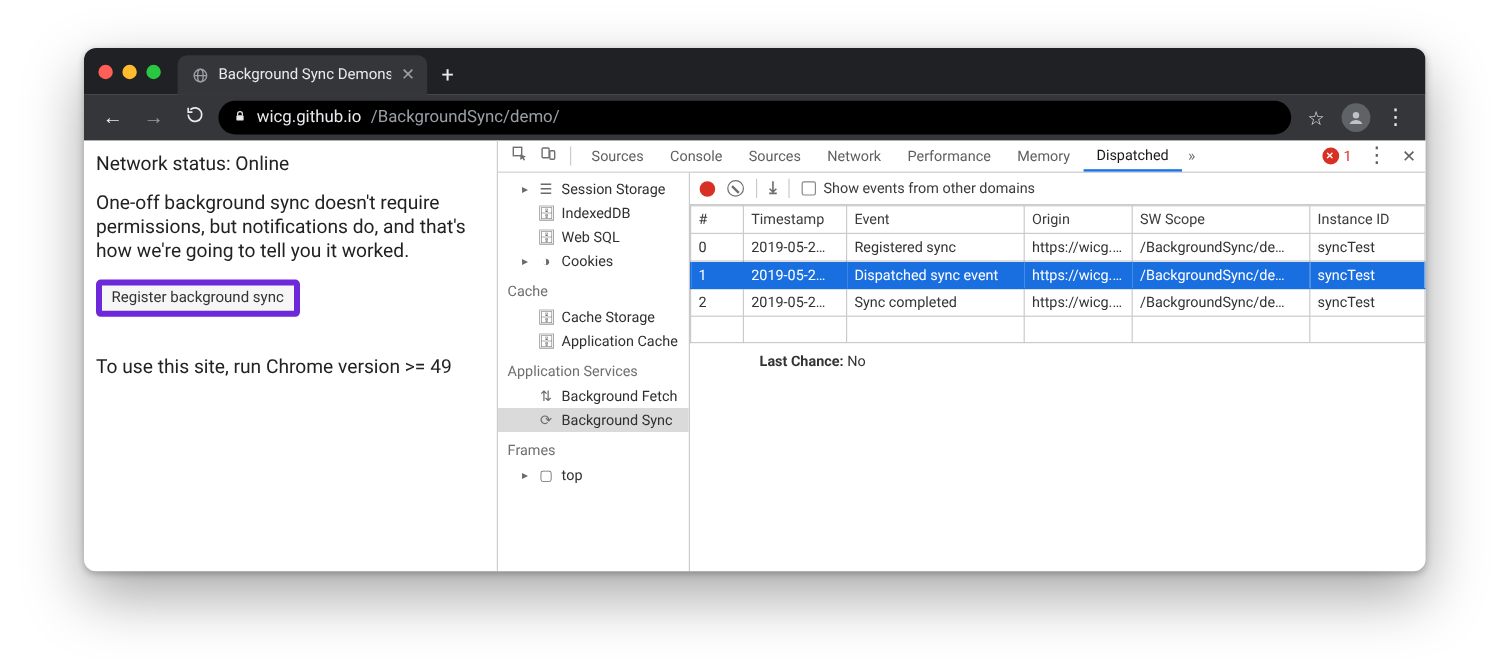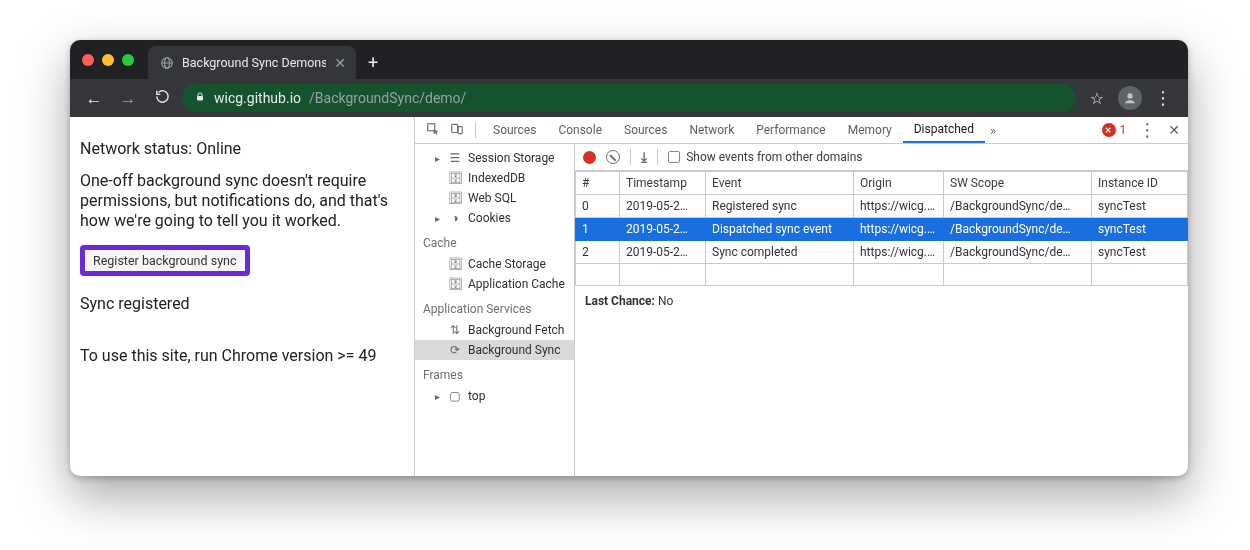--- a/index.html
+++ b/index.html
@@ -60,41 +60,41 @@
     display: flex;
     align-items: center;
     padding: 0 10px;
     gap: 6px;
     flex: 0 0 auto;
   }
   .nav-icon { color:#9aa0a6; width:28px; text-align:center; font-size:17px; }
   .nav-icon.enabled { color:#e8eaed; }
   .url-pill {
     flex: 1;
-    background: #14532d;
+    background: #000000;
     border-radius: 16px;
     height: 28px;
     display:flex; align-items:center;
     padding: 0 12px;
     font-size: 14px;
     color: #9aa0a6;
     gap: 8px;
   }
   .url-pill .lock { color:#9aa0a6; font-size:12px; }
   .url-pill .domain { color:#e8eaed; }
   .star { color:#e8eaed; font-size:16px; padding:0 8px;}
   .avatar-circle { width:24px; height:24px; border-radius:50%; background:#5f6368; display:flex; align-items:center; justify-content:center;}
   .avatar-circle svg { width:16px; height:16px; }
   .kebab { color:#e8eaed; font-size:18px; padding:0 6px; letter-spacing:0; line-height:1;}
 
   
   .content { flex: 1; display:flex; min-height:0; }
   .page {
     width: 345px; flex:0 0 345px;
-    padding: 20px 10px;
+    padding: 8px 10px;
     font-size: 16px;
     color:#222;
     overflow:hidden;
     border-right: 1px solid #cdcdcd;
   }
   .page p { margin: 6px 0 14px 0; line-height:1.25;}
   .page .btn {
     font-size: 12.5px;
     background:#f6f6f6;
     border:5px solid #6d28d9;
@@ -172,21 +172,21 @@
     text-align:left;
     white-space:nowrap; overflow:hidden; text-overflow:ellipsis;
   }
   table.events th { font-weight:normal; color:#3b3b3b; background:#fff; }
   table.events tr.selected td { background:#1a6fe0; color:#fff; border-color:#1a6fe0;}
   table.events tr.empty td { height:22px; }
   col.c-idx{width:44px;} col.c-ts{width:86px;} col.c-ev{width:148px;}
   col.c-or{width:90px;} col.c-sw{width:148px;} col.c-id{}
 
   .detail { padding:8px 10px; font-size:12px;}
-  .detail b { font-weight:700;}
+  .detail b { font-weight:700;margin-left:48px;}
 </style>
 </head>
 <body>
 
 <div class="window">
 
   <div class="tabstrip">
     <div class="traffic-lights">
       <div class="light red"></div>
       <div class="light yellow"></div>
@@ -235,21 +235,20 @@
   </div>
 
   <div class="content">
 
     <div class="page">
       <p class="status">
         <span>Network status: </span><span>Online</span>
       </p>
       <p>One-off background sync doesn't require permissions, but notifications do, and that's how we're going to tell you it worked.</p>
       <span class="btn">Register background sync</span>
-      <p class="registered">Sync registered</p>
       <p class="footer-note">To use this site, run Chrome version &gt;= 49</p>
     </div>
 
     <div class="devtools">
       <div class="dt-tabstrip">
         <span class="dticon">
           <svg width="14" height="14" viewBox="0 0 24 24">
               <rect x="3" y="3" width="12" height="12" fill="none" stroke="#6f6f6f" stroke-width="2"></rect>
               <path d="M13 13l8 3-3 2 2 3-2 1-2-3-3 2z" fill="#6f6f6f"></path>
             </svg>

